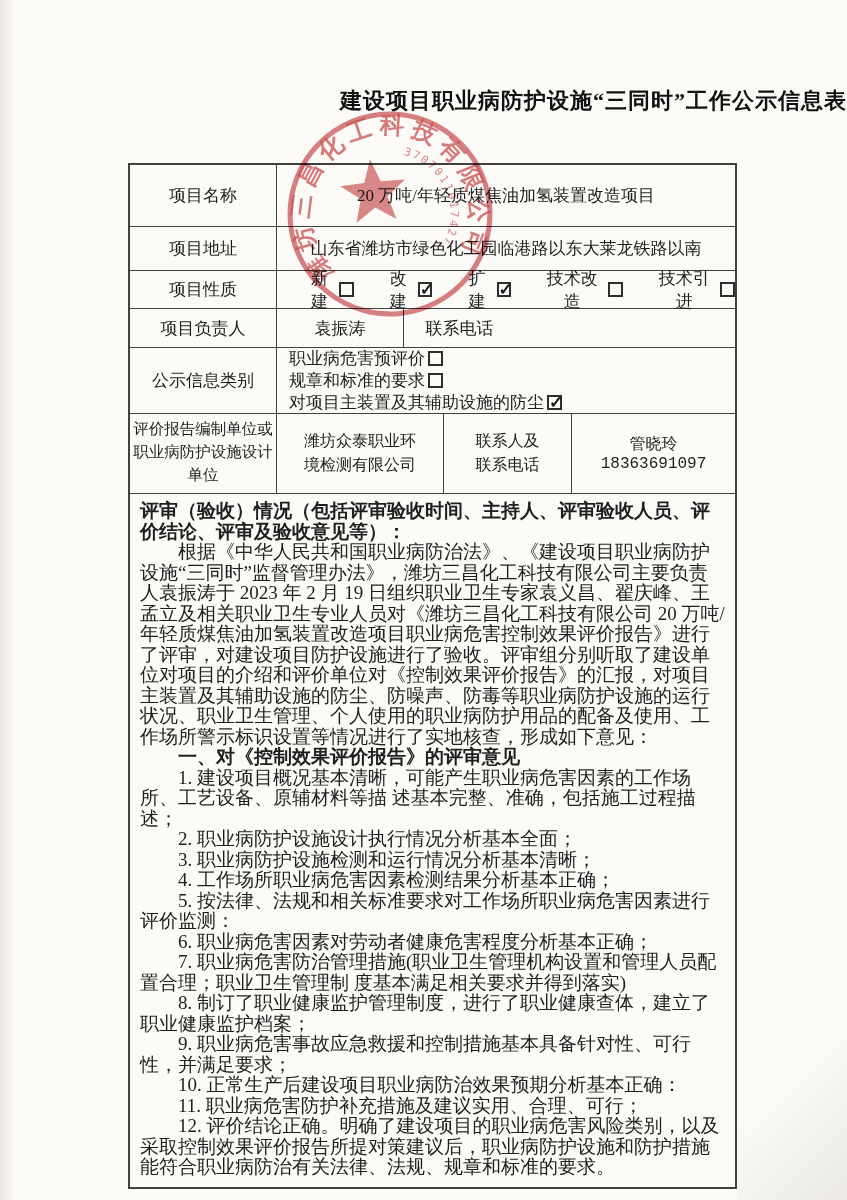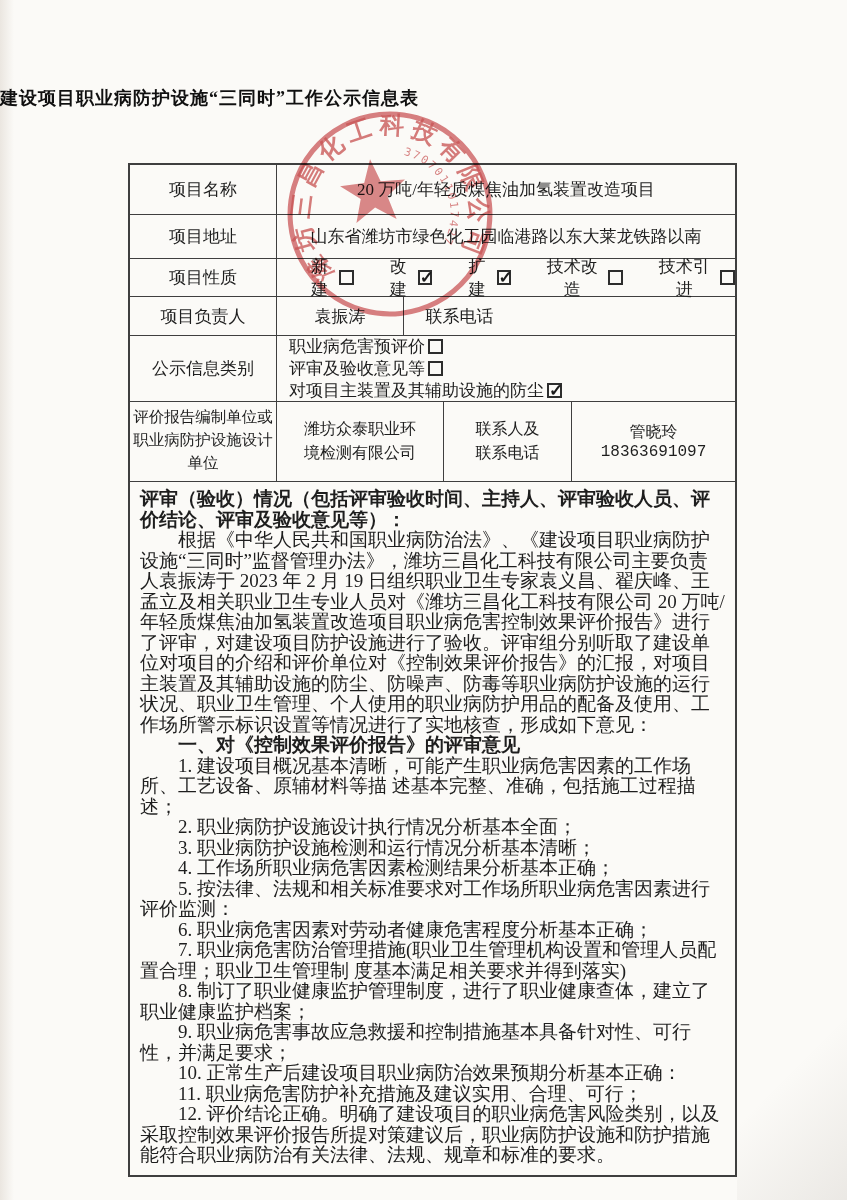--- a/index.html
+++ b/index.html
@@ -15,35 +15,35 @@
   .scan-shadow-left {
     position:absolute; left:0; top:0; width:14px; height:1200px;
     background:linear-gradient(to right, rgba(160,140,120,0.18), rgba(0,0,0,0));
   }
   .scan-shadow-corner {
     position:absolute; right:0; bottom:0; width:110px; height:200px;
     background:linear-gradient(315deg, rgba(150,140,130,0.16), rgba(0,0,0,0) 60%);
   }
   .page-title {
     position:absolute; left:0; right:0; top:86px;
-    text-align:left;
-    font-size:18px; font-weight:bold; letter-spacing:1px; color:#101010;
+    text-align:right;
+    font-size:22px; font-weight:bold; letter-spacing:1px; color:#101010;
   }
   .info-table {
     position:absolute; left:128px; top:163px; width:609px;
     border:2px solid #3f3f3f;
     font-size:17px;
   }
   .trow { display:flex; border-bottom:1.5px solid #3f3f3f; }
   .trow:last-child { border-bottom:none; }
   .cell { border-right:1.5px solid #3f3f3f; display:flex; align-items:center; justify-content:center; text-align:center; }
   .cell:last-child { border-right:none; }
   .lbl { width:147px; flex:0 0 147px; }
   .val { flex:1; }
-  .r1 { height:50px; } .r2 { height:44px; } .r3 { height:38px; }
+  .r1 { height:62px; } .r2 { height:44px; } .r3 { height:38px; }
   .r4 { height:39px; } .r5 { height:66px; } .r6 { height:80px; }
   .r4 .v1 { flex:0 0 127px; }
   .r4 .l2 { flex:0 0 111px; }
   .r6 { font-size:16px;font-family:Liberation Mono, monospace; }
   .r6 .lbl { font-size:15.5px; padding:2px 1px; line-height:23px; }
   .r6 .v1 { flex:0 0 167px; padding:0 21px; line-height:24px; }
   .r6 .l2 { flex:0 0 128px; padding:0 28px; line-height:24px; }
   .nature-opts { justify-content:flex-start; padding-left:26px; gap:28px; }
   .nature-opts .opt { display:flex; align-items:center; }
   .cat-list { flex-direction:column; align-items:flex-start; justify-content:center; padding-left:12px; line-height:22px; text-align:left; }
@@ -120,21 +120,21 @@
   <div class="trow r4">
     <div class="cell lbl">项目负责人</div>
     <div class="cell v1">袁振涛</div>
     <div class="cell l2">联系电话</div>
   </div>
 
   <div class="trow r5">
     <div class="cell lbl">公示信息类别</div>
     <div class="cell val cat-list">
       <span class="opt"><span>职业病危害预评价</span><span class="checkbox"></span></span>
-      <span class="opt"><span>评审及验收意见等</span><span class="checkbox"></span></span>
+      <span class="opt"><span>规章和标准的要求</span><span class="checkbox"></span></span>
       <span class="opt"><span>对项目主装置及其辅助设施的防尘</span><span class="checkbox checked"></span></span>
     </div>
   </div>
 
   <div class="trow r6">
     <div class="cell lbl">评价报告编制单位或职业病防护设施设计单位</div>
     <div class="cell v1">潍坊众泰职业环境检测有限公司</div>
     <div class="cell l2">联系人及联系电话</div>
     <div class="cell val">管晓玲 18363691097</div>
   </div>

